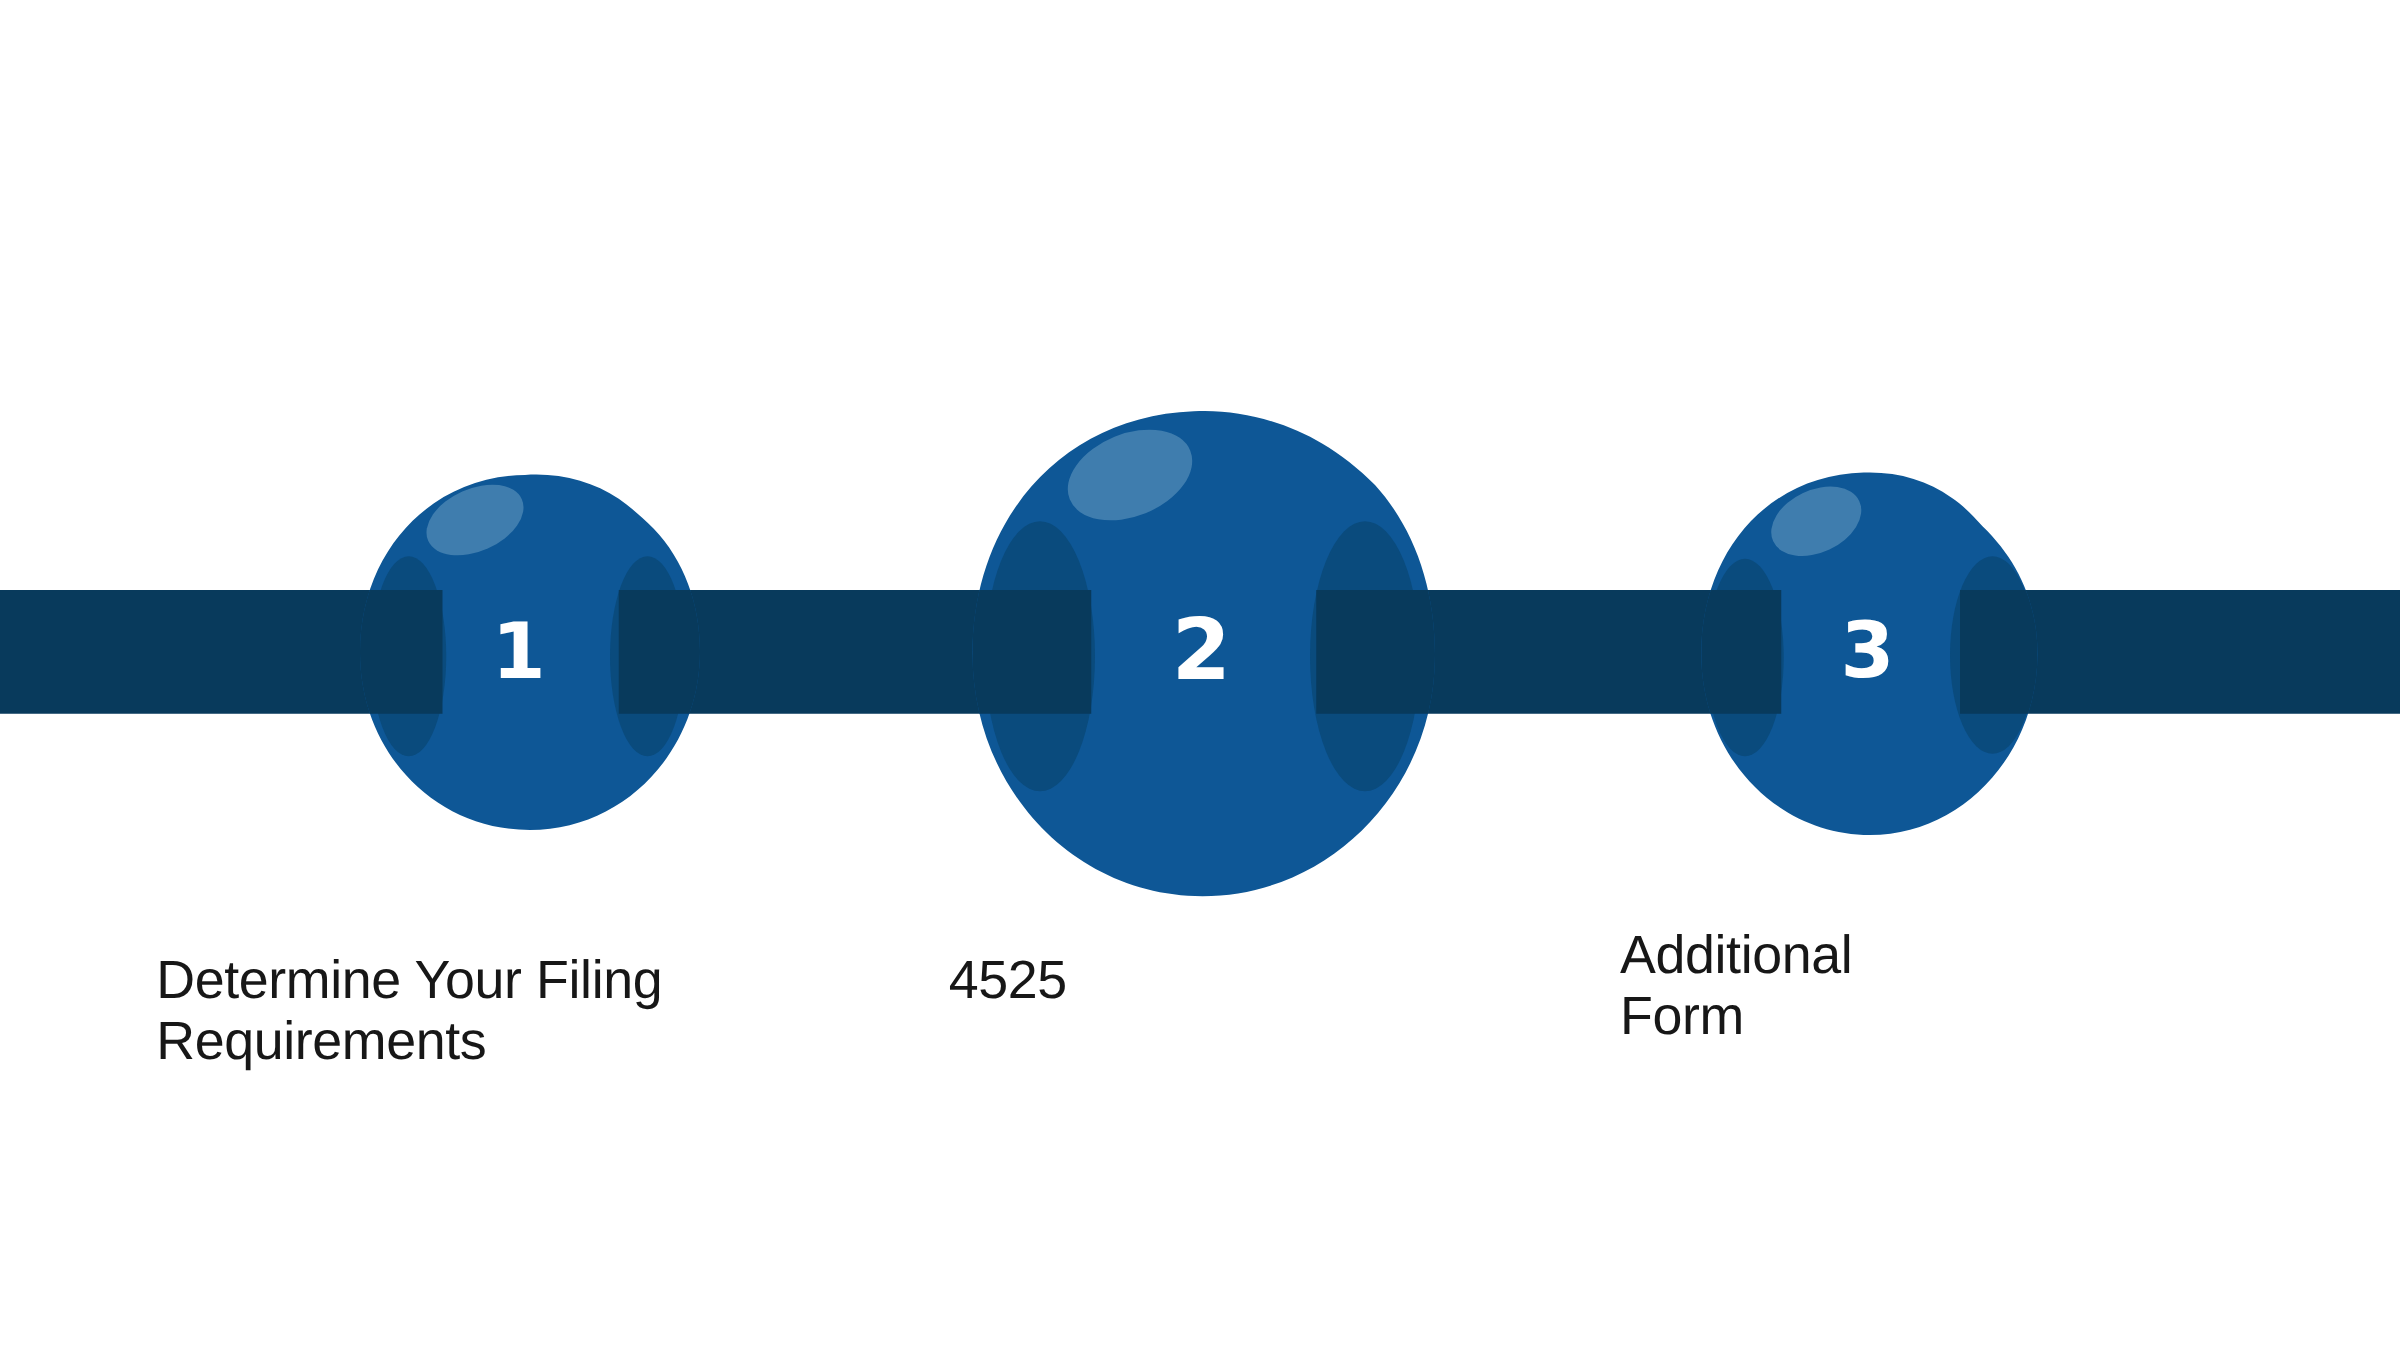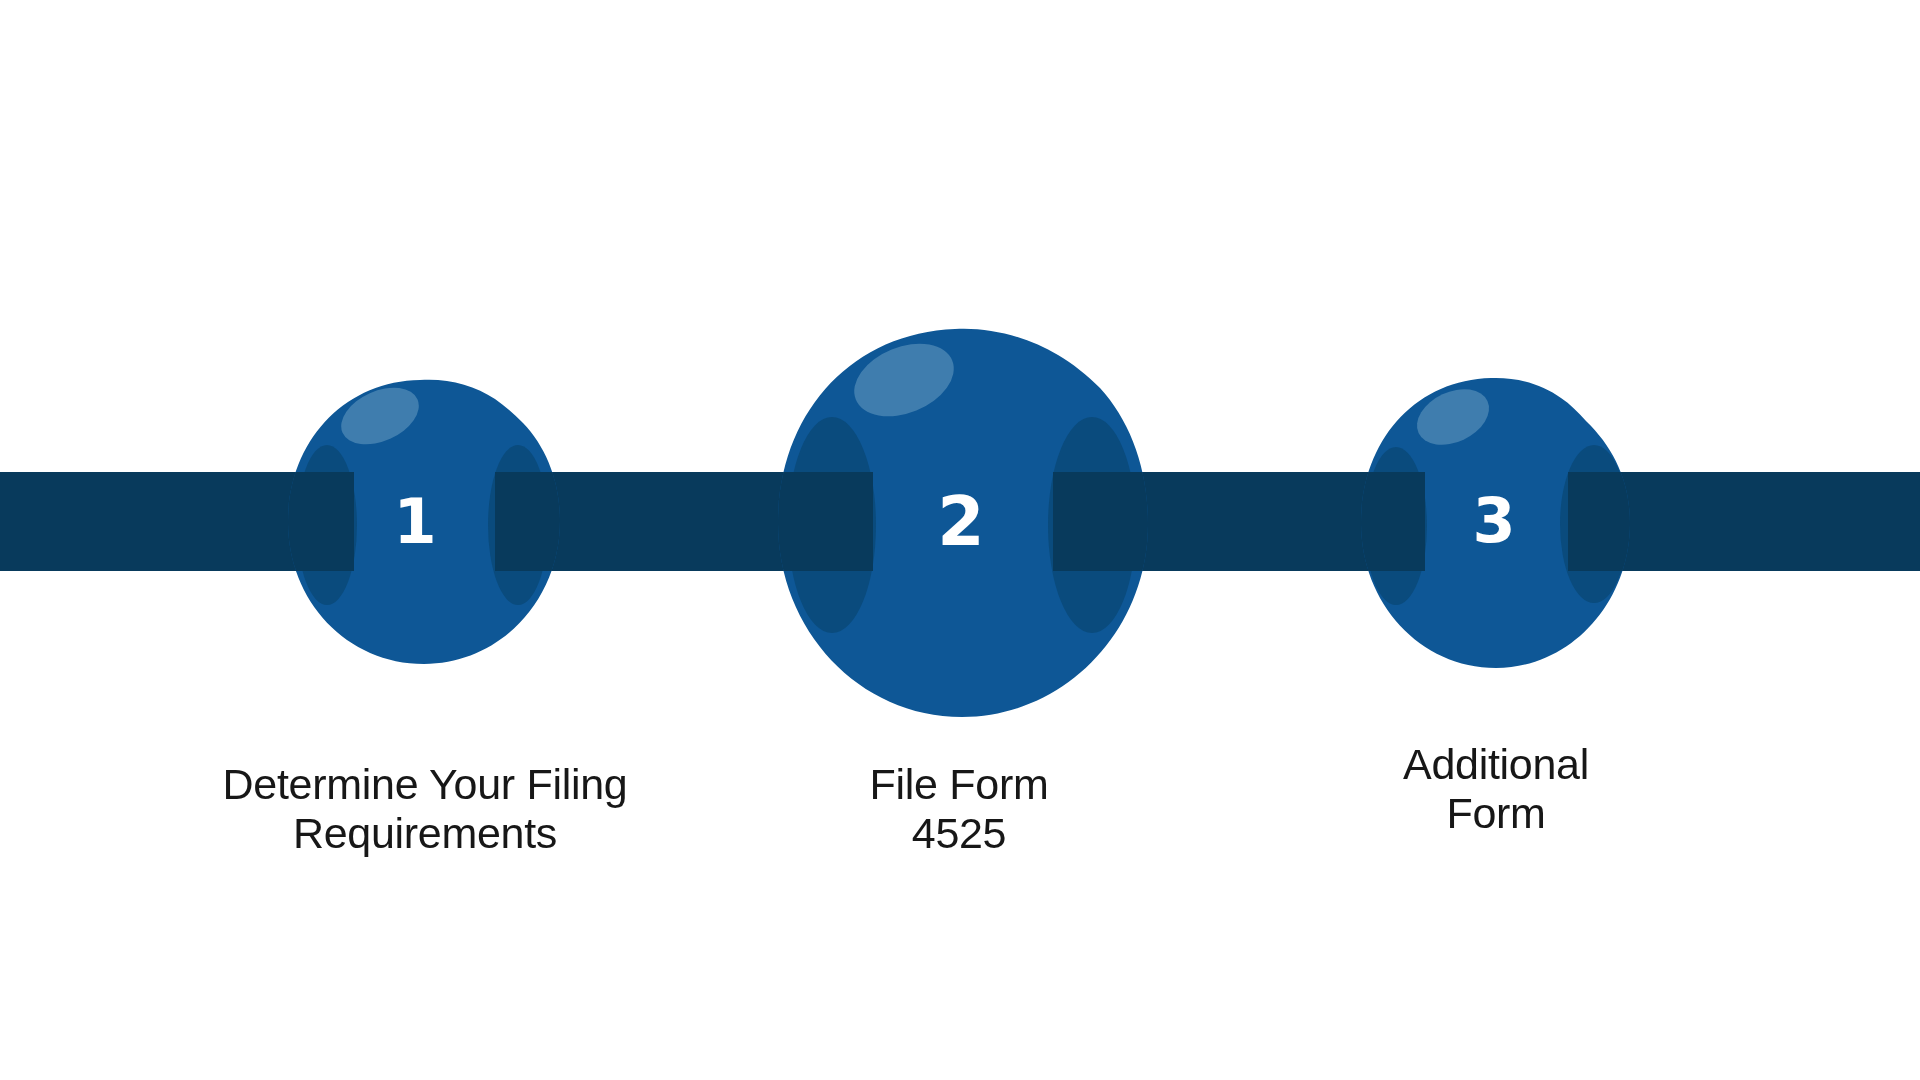--- a/index.html
+++ b/index.html
@@ -14,21 +14,21 @@
     left: 0; top: 0;
     width: 1920px; height: 1080px;
   }
   .diagram-svg { display: block; }
   .num {
     font-family: "DejaVu Sans", "Liberation Sans", sans-serif;
     font-weight: 700;
   }
   .step-label {
     position: absolute;
-    text-align: center;
+    text-align: left;
     color: #171717;
     font-size: 43px;
     line-height: 1.13;
     font-weight: 500;
     letter-spacing: -0.3px;
   }
 </style>
 </head>
 <body>
 
@@ -85,21 +85,20 @@
       <text class="num" x="1494" y="520" text-anchor="middle" dominant-baseline="central" font-size="62" fill="#FFFFFF">3</text>
     </g>
   </svg>
 
   <div class="step-label" style="left:125px; top:760px; width:600px;">
     <div>Determine Your Filing</div>
     <div>Requirements</div>
   </div>
 
   <div class="step-label" style="left:759px; top:760px; width:400px;">
-    <div>File Form</div>
     <div>4525</div>
   </div>
 
   <div class="step-label" style="left:1296px; top:740px; width:400px;">
     <div>Additional</div>
     <div>Form</div>
   </div>
 
 </div>
 

